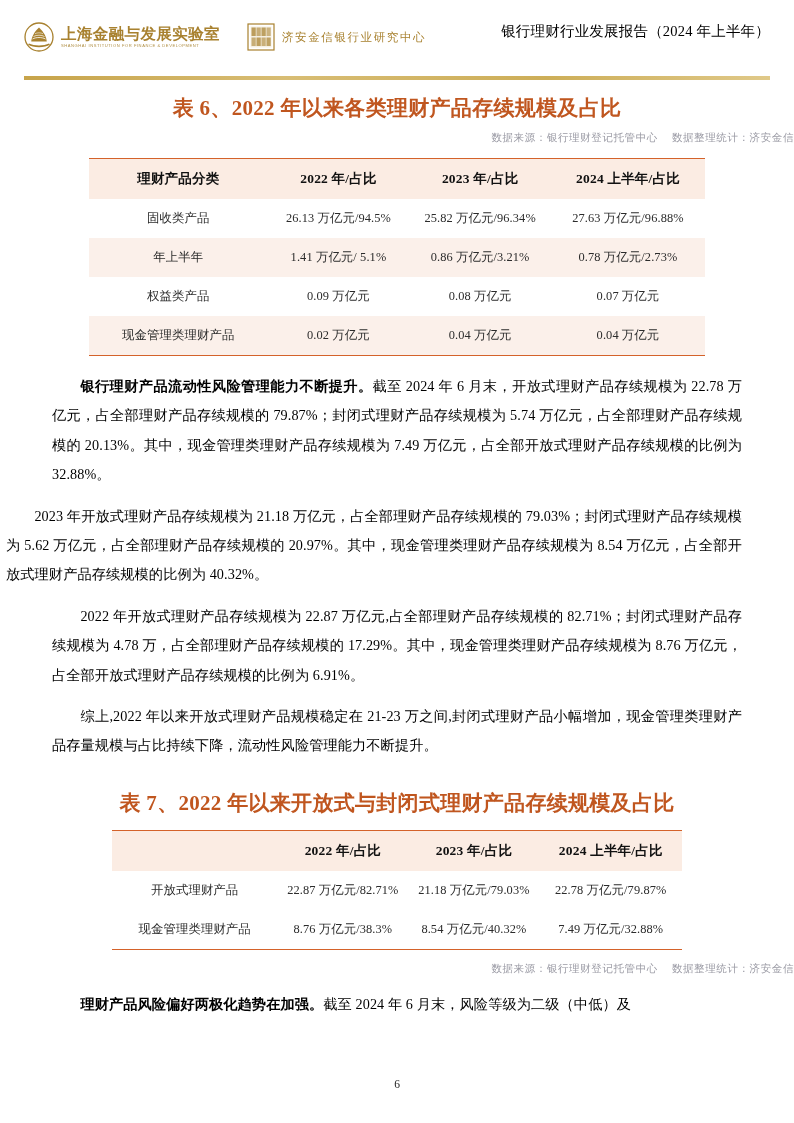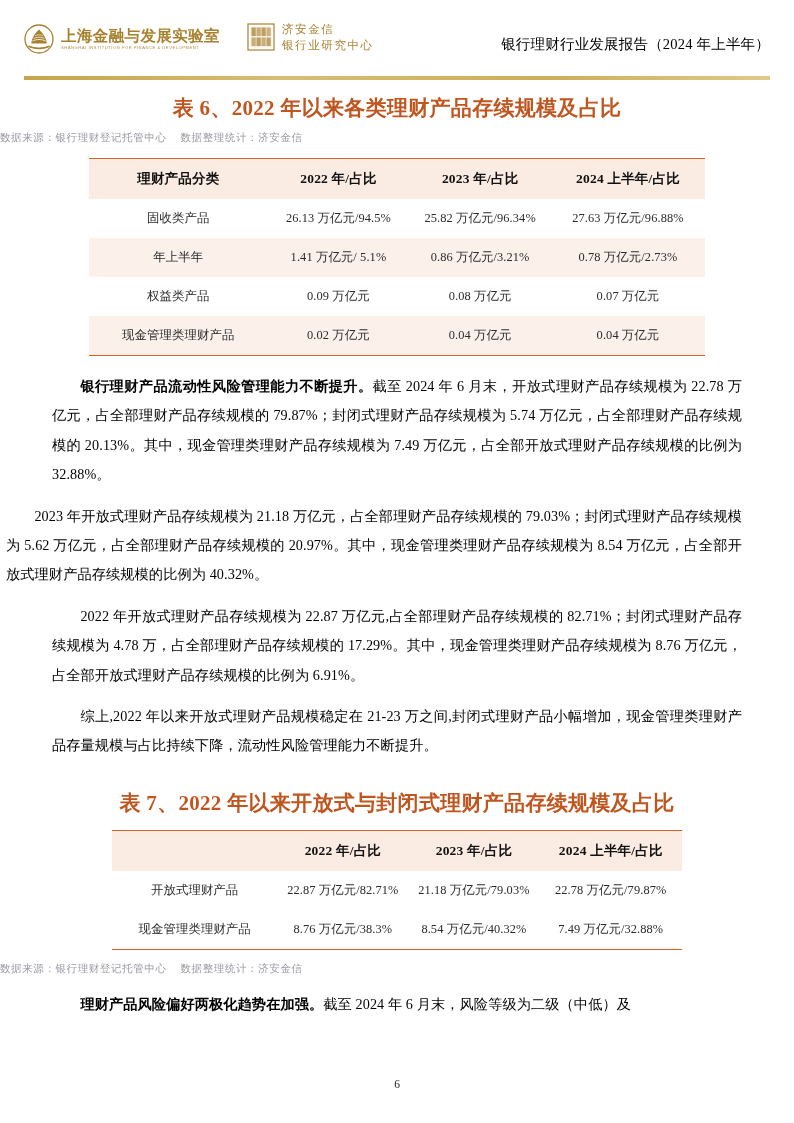--- a/index.html
+++ b/index.html
@@ -28,25 +28,25 @@
   .page-header {
     position: absolute;
     left: 0;
     top: 0;
     width: 794px;
     height: 82px;
   }
   .header-inner {
     position: absolute;
     left: 24px;
-    top: 8px;
+    top: 22px;
     width: 746px;
     height: 46px;
     display: flex;
-    align-items: flex-end;
+    align-items: flex-start;
   }
   .logo-group {
     display: flex;
     align-items: center;
     gap: 7px;
   }
   .logo-mark {
     width: 30px;
     height: 30px;
     flex: 0 0 30px;
@@ -79,21 +79,21 @@
     gap: 6px;
     margin-left: 26px;
   }
   .seal-mark {
     width: 30px;
     height: 30px;
     flex: 0 0 30px;
   }
   .seal-text-block {
     display: flex;
-    flex-direction: column;
+    flex-direction: row;
     justify-content: center;
   }
   .seal-line1, .seal-line2 {
     font-family: "Liberation Serif", "DejaVu Serif", serif;
     font-size: 11.5px;
     color: #a8812f;
     letter-spacing: 1.6px;
     white-space: nowrap;
     line-height: 1.45;
   }
@@ -126,21 +126,21 @@
     text-align: center;
     color: #c0561f;
     font-weight: 700;
     font-size: 21px;
     font-family: "Liberation Serif", "DejaVu Serif", serif;
     letter-spacing: 0.3px;
     margin: 0;
     padding: 6px 0 0 0;
   }
   .table-source {
-    text-align: left;
+    text-align: right;
     color: #9a9aa4;
     font-size: 10.5px;
     font-family: "Liberation Serif", "DejaVu Serif", serif;
     letter-spacing: 0.6px;
     margin: 9px 0 0 0;
   }
   .table-source .gap {
     display: inline-block;
     width: 14px;
   }

